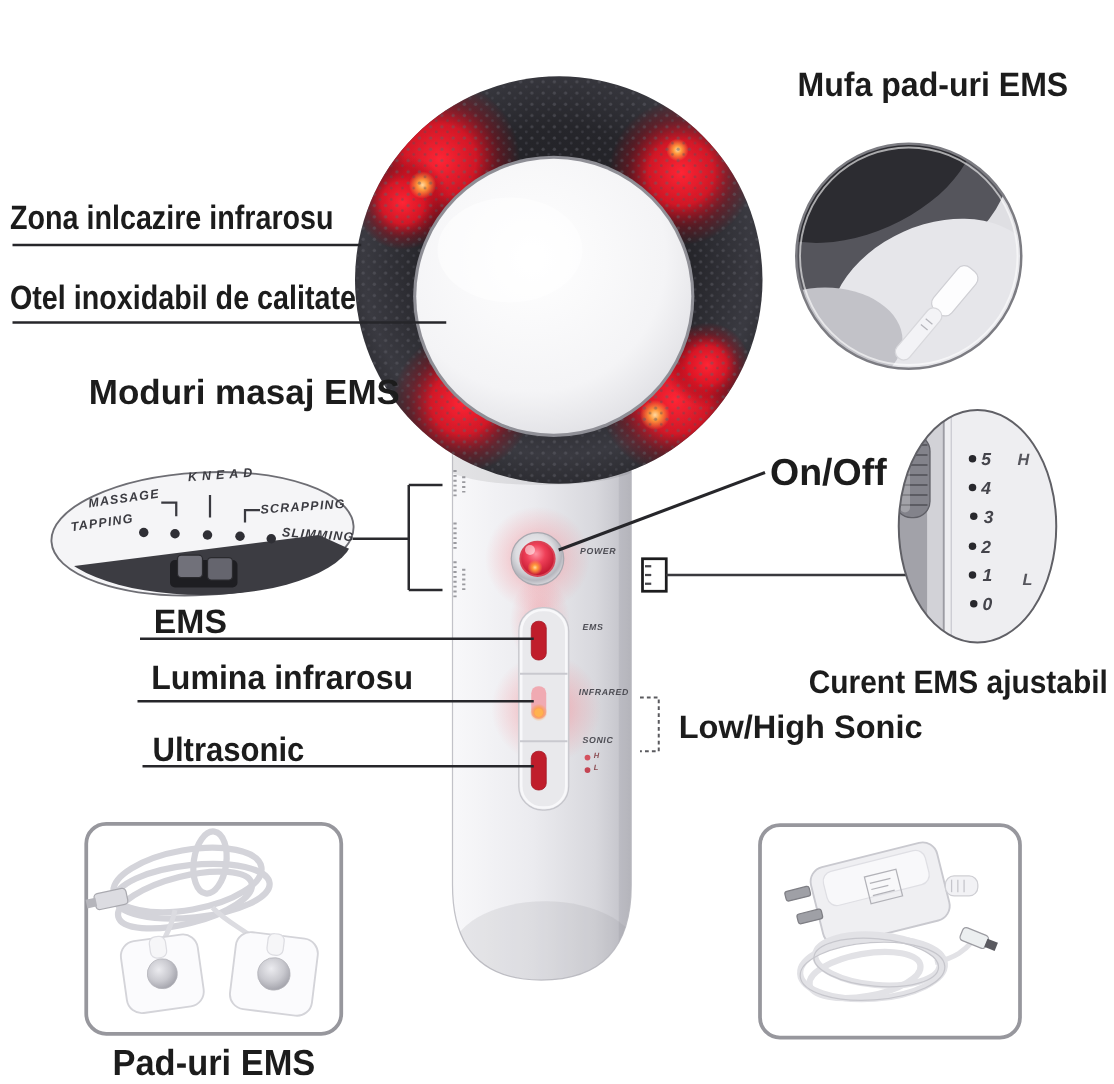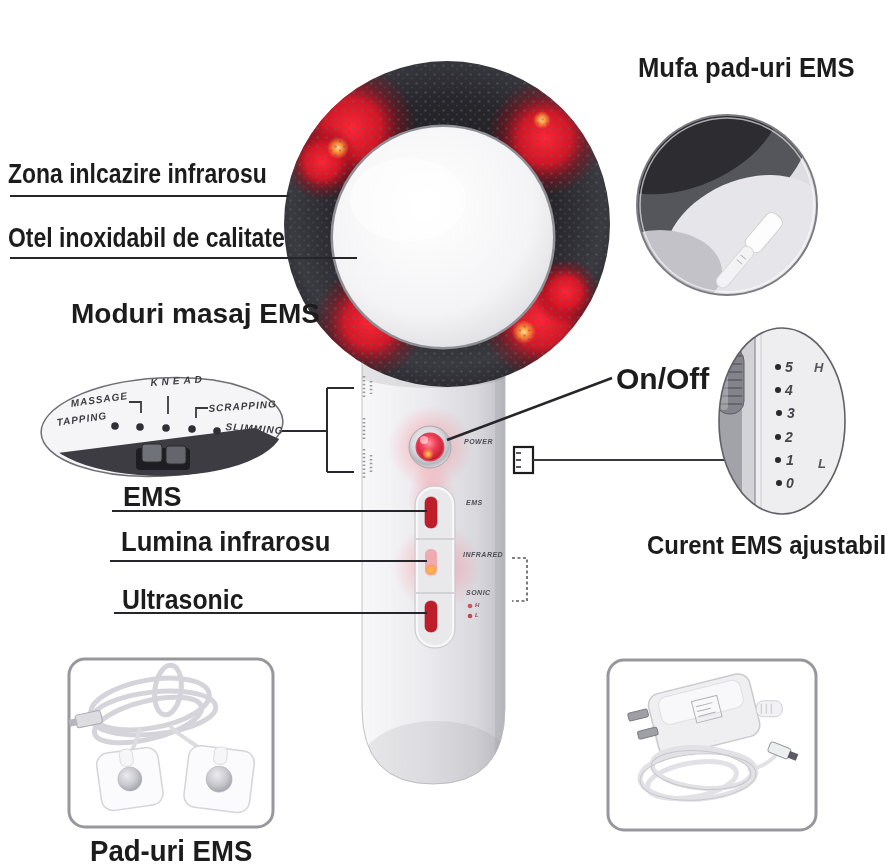--- a/index.html
+++ b/index.html
@@ -318,20 +318,21 @@
     </g>
   </g>
 </svg>
 
 <div class="lbl sx85" style="left:8px;top:160px;font-size:27px;">Zona inlcazire infrarosu</div>
 <div class="lbl sx85" style="left:8px;top:224px;font-size:27px;">Otel inoxidabil de calitate</div>
 <div class="lbl" style="left:50px;top:299px;font-size:28px;margin-left:21px;">Moduri masaj EMS</div>
 <div class="lbl sx95" style="left:638px;top:54px;font-size:27px;">Mufa pad-uri EMS</div>
 <div class="lbl" style="left:616px;top:363px;font-size:30px;">On/Off</div>
 <div class="lbl sx92" style="left:647px;top:532px;font-size:26px;">Curent EMS ajustabil</div>
+<div class="lbl" style="left:543px;top:568px;font-size:26px;">Low/High Sonic</div>
 <div class="lbl" style="left:123px;top:483px;font-size:27px;">EMS</div>
 <div class="lbl sx95" style="left:121px;top:528px;font-size:27px;">Lumina infrarosu</div>
 <div class="lbl sx92" style="left:122px;top:586px;font-size:27px;">Ultrasonic</div>
 <div class="lbl sx95" style="left:90px;top:836px;font-size:29px;">Pad-uri EMS</div>
 
 <div class="tiny" style="left:464px;top:438px;font-size:7px;">POWER</div>
 <div class="tiny" style="left:466px;top:499px;font-size:7px;">EMS</div>
 <div class="tiny" style="left:463px;top:551px;font-size:7px;">INFRARED</div>
 <div class="tiny" style="left:466px;top:589px;font-size:7px;">SONIC</div>
 <div class="tiny" style="left:475px;top:602px;font-size:6px;color:#8a4a50;">H</div>

